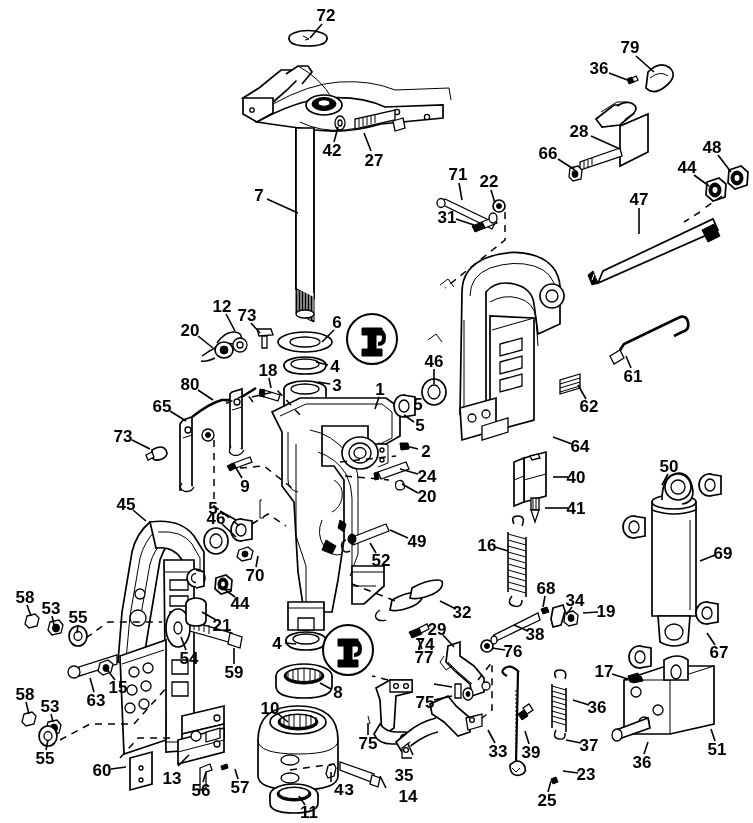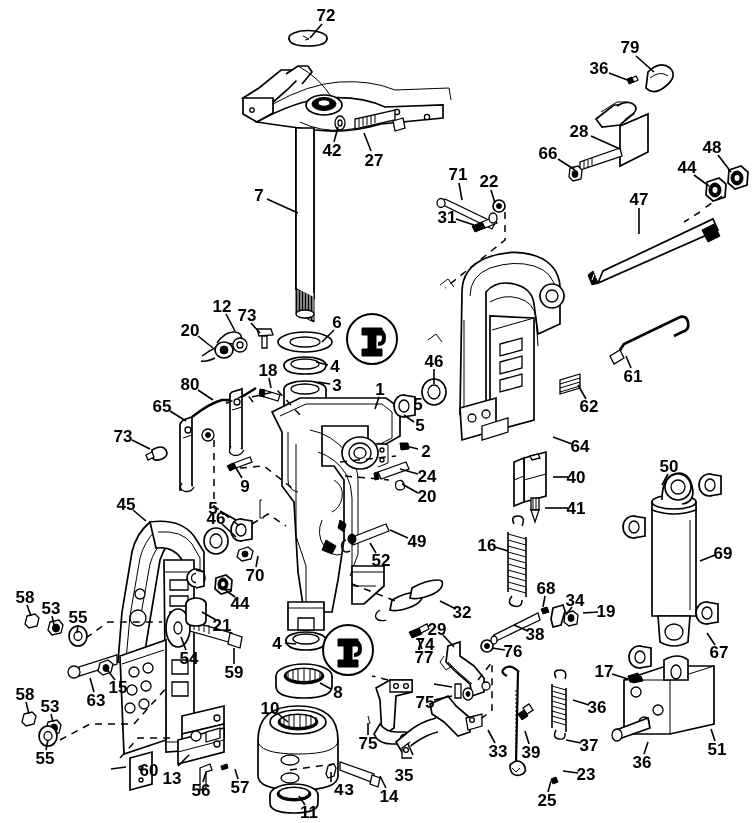--- a/index.html
+++ b/index.html
@@ -732,29 +732,29 @@
       <div class="lbl" style="left: 51px; top: 608px;">53</div>
       <div class="lbl" style="left: 78px; top: 617px;">55</div>
       <div class="lbl" style="left: 222px; top: 625px;">21</div>
       <div class="lbl" style="left: 189px; top: 658px;">54</div>
       <div class="lbl" style="left: 234px; top: 672px;">59</div>
       <div class="lbl" style="left: 118px; top: 687px;">15</div>
       <div class="lbl" style="left: 96px; top: 700px;">63</div>
       <div class="lbl" style="left: 25px; top: 694px;">58</div>
       <div class="lbl" style="left: 50px; top: 706px;">53</div>
       <div class="lbl" style="left: 45px; top: 758px;">55</div>
-      <div class="lbl" style="left: 102px; top: 770px; margin-left: 47px;">60</div>
+      <div class="lbl" style="left: 102px; top: 770px;">60</div>
       <div class="lbl" style="left: 172px; top: 778px; text-align: right;">13</div>
       <div class="lbl" style="left: 201px; top: 790px;">56</div>
       <div class="lbl" style="left: 240px; top: 787px;">57</div>
       <div class="lbl" style="left: 270px; top: 708px;">10</div>
       <div class="lbl" style="left: 338px; top: 692px;">8</div>
       <div class="lbl" style="left: 277px; top: 643px;">4</div>
       <div class="lbl" style="left: 344px; top: 790px; font-family: Liberation Mono, monospace;">43</div>
-      <div class="lbl" style="left: 389px; top: 796px;">14</div>
+      <div class="lbl" style="left: 408px; top: 796px;">14</div>
       <div class="lbl" style="left: 309px; top: 812px;">11</div>
       <div class="lbl" style="left: 368px; top: 743px;">75</div>
       <div class="lbl" style="left: 404px; top: 763px; margin-top: 12px;">35</div>
       <div class="lbl" style="left: 498px; top: 751px;">33</div>
       <div class="lbl" style="left: 531px; top: 752px;">39</div>
       <div class="lbl" style="left: 425px; top: 644px;">74</div>
       <div class="lbl" style="left: 425px; top: 702px;">75</div>
       <div class="lbl" style="left: 437px; top: 629px;">29</div>
       <div class="lbl" style="left: 424px; top: 657px;">77</div>
       <div class="lbl" style="left: 513px; top: 651px;">76</div>

